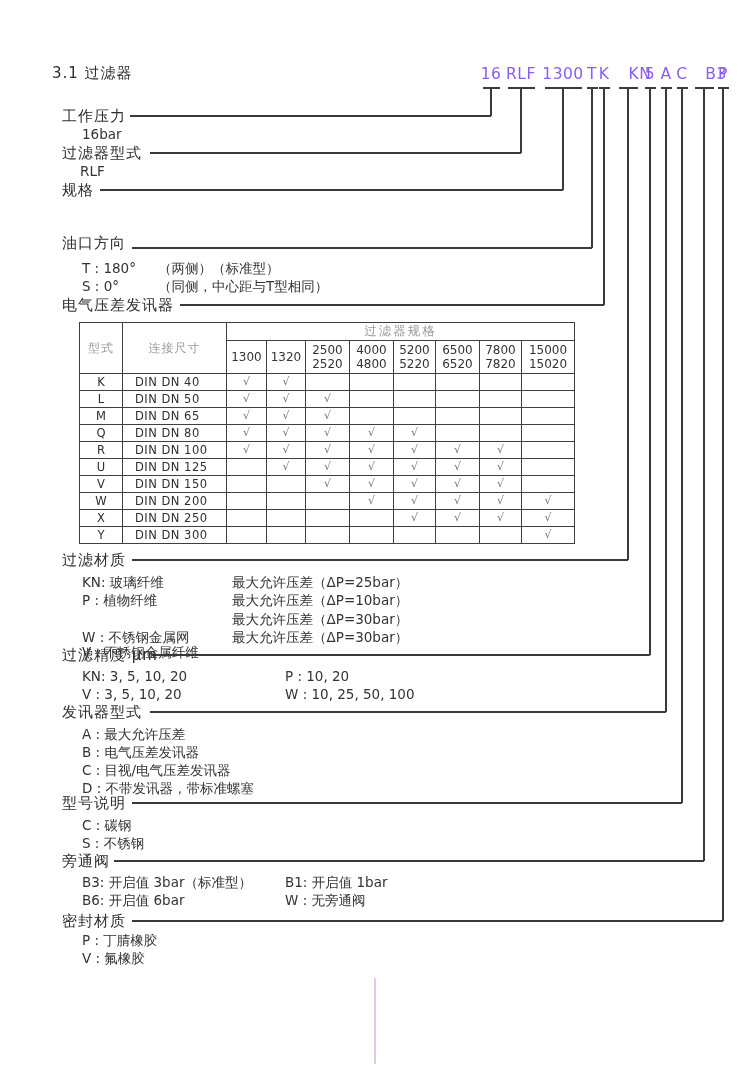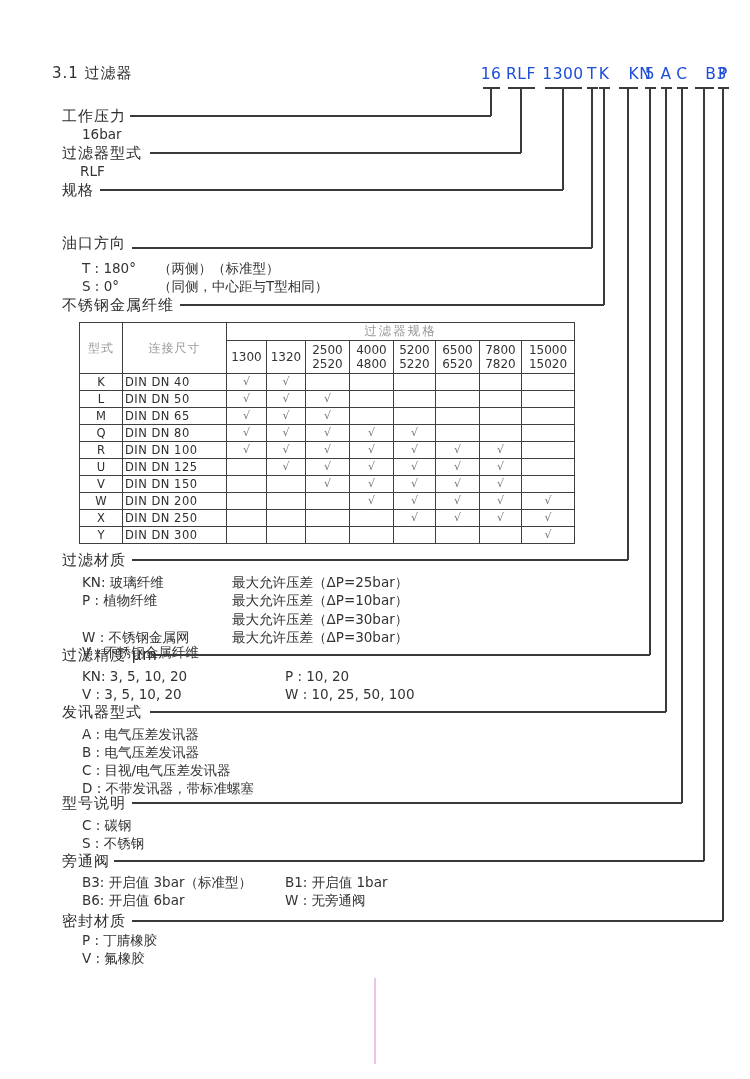--- a/index.html
+++ b/index.html
@@ -3,31 +3,31 @@
 <meta charset="utf-8">
 <style>
   html,body{margin:0;padding:0;background:#ffffff;}
   #page{
     position:relative;width:750px;height:1079px;background:#ffffff;
     font-family:"DejaVu Sans","Liberation Sans",sans-serif;
     color:#2e2e2e;overflow:hidden;
   }
   #title{position:absolute;left:25px;top:17px;font-size:20px;letter-spacing:1px;white-space:pre;}
   #subtitle{position:absolute;left:25px;top:64px;font-size:15px;letter-spacing:1px;white-space:pre;margin-left:27px;}
-  .code-seg{position:absolute;top:65px;transform:translateX(-50%);font-size:15.5px;color:#1d4ed8;white-space:pre;letter-spacing:0.5px;}
+  .code-seg{position:absolute;top:65px;transform:translateX(-50%);font-size:15.5px;color:#8b5cf6;white-space:pre;letter-spacing:0.5px;}
   #connectors{position:absolute;left:0;top:0;}
   .sec{position:absolute;left:62px;font-size:15px;letter-spacing:1px;white-space:pre;line-height:18px;}
   .val{position:absolute;font-size:13.5px;white-space:pre;line-height:17px;color:#333;}
   #parts-table{position:absolute;left:79px;top:322px;border-collapse:collapse;table-layout:fixed;}
   #parts-table th,#parts-table td{border:1.2px solid #3f3f3f;padding:0;text-align:center;font-weight:normal;overflow:hidden;}
   #parts-table th.ghd{color:#9a9a9a;font-size:12.5px;height:16px;letter-spacing:2px;}
   #parts-table th.side{color:#9a9a9a;font-size:12px;letter-spacing:1px;}
   #parts-table tr.nums th{height:32px;font-size:12px;color:#333;line-height:14px;}
   #parts-table tbody td{height:16px;font-size:11.5px;line-height:16px;}
-  #parts-table td.sz{text-align:left;padding-left:2px;letter-spacing:0.5px;white-space:pre;}
+  #parts-table td.sz{text-align:left;padding-left:12px;letter-spacing:0.5px;white-space:pre;}
   #parts-table td.chk{color:#777;font-size:11px;}
   #artifact-line{position:absolute;left:374px;top:978px;width:2px;height:86px;background:#eec2ea;}
 </style>
 </head>
 <body>
 
 <div id="page" style="color: rgb(46, 46, 46);">
 
   <div id="subtitle">3.1 过滤器</div>
 
@@ -88,21 +88,21 @@
   <div class="val" style="left:80px;top:163px">RLF</div>
 
   <div class="sec" style="top:181px">规格</div>
 
   <div class="sec" style="top:234px">油口方向</div>
   <div class="val" style="left:82px;top:260px">T : 180°</div>
   <div class="val" style="left:158px;top:260px">（两侧）（标准型）</div>
   <div class="val" style="left:82px;top:278px">S : 0°</div>
   <div class="val" style="left:158px;top:278px">（同侧，中心距与T型相同）</div>
 
-  <div class="sec" style="top:296px">不锈钢金属纤维</div>
+  <div class="sec" style="top:296px">电气压差发讯器</div>
 
   <table id="parts-table">
       <colgroup>
         <col style="width: 43px;">
         <col style="width: 104px;">
         <col style="width: 40px;">
         <col style="width: 39px;">
         <col style="width: 44px;">
         <col style="width: 44px;">
         <col style="width: 42px;">
@@ -283,21 +283,21 @@
   <div class="val" style="left:82px;top:629px">W : 不锈钢金属网</div>
   <div class="val" style="left:232px;top:629px">最大允许压差（ΔP=30bar）</div>
 
   <div class="sec" style="top:646px">过滤精度 μm</div>
   <div class="val" style="left:82px;top:668px">KN: 3, 5, 10, 20</div>
   <div class="val" style="left:285px;top:668px">P : 10, 20</div>
   <div class="val" style="left:82px;top:686px">V : 3, 5, 10, 20</div>
   <div class="val" style="left:285px;top:686px">W : 10, 25, 50, 100</div>
 
   <div class="sec" style="top:703px">发讯器型式</div>
-  <div class="val" style="left:82px;top:726px">A : 电气压差发讯器</div>
+  <div class="val" style="left:82px;top:726px">A : 最大允许压差</div>
   <div class="val" style="left:82px;top:744px">B : 电气压差发讯器</div>
   <div class="val" style="left:82px;top:762px">C : 目视/电气压差发讯器</div>
   <div class="val" style="left:82px;top:780px">D : 不带发讯器，带标准螺塞</div>
 
   <div class="sec" style="top:794px">型号说明</div>
   <div class="val" style="left:82px;top:817px">C : 碳钢</div>
   <div class="val" style="left:82px;top:835px">S : 不锈钢</div>
 
   <div class="sec" style="top:852px">旁通阀</div>
   <div class="val" style="left:82px;top:874px">B3: 开启值 3bar（标准型）</div>

